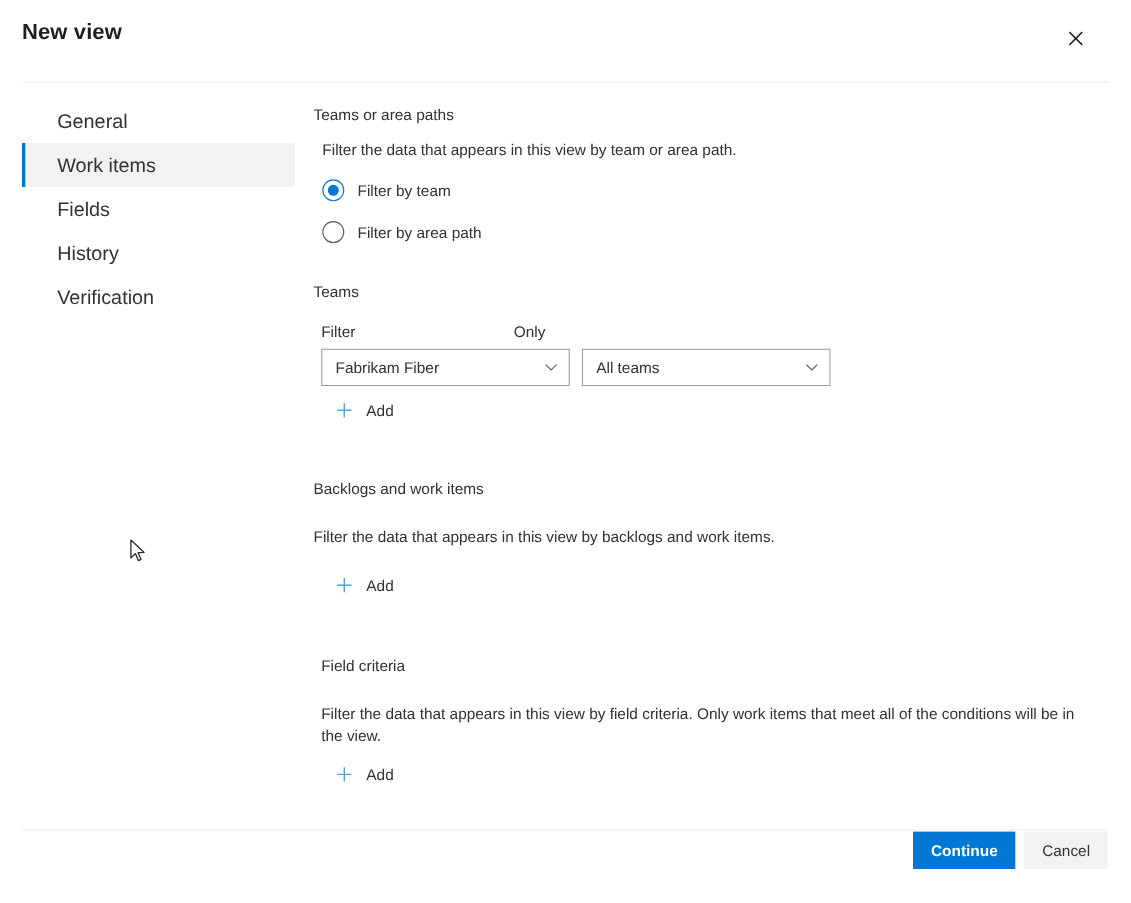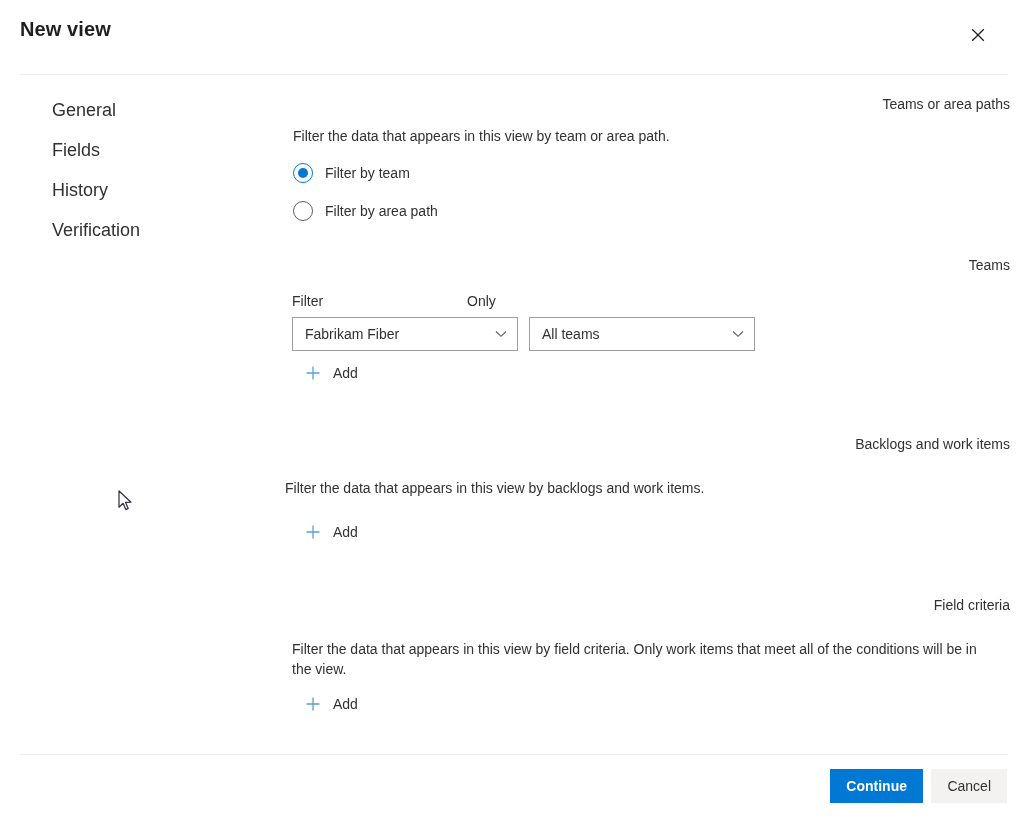--- a/index.html
+++ b/index.html
@@ -112,21 +112,20 @@
     top: 90px;
     width: 725px;
   }
 
   .section-heading {
     font-size: 14px;
     color: #323130;
     margin: 0;
     font-weight: normal;
     line-height: 20px;
-    text-align: right;
   }
   .section-desc {
     font-size: 14px;
     color: #323130;
     line-height: 20px;
     margin: 0;
   }
 
   
   .block-teams-area {
@@ -298,21 +297,21 @@
   
   .footer {
     position: absolute;
     left: 0;
     top: 754px;
     width: 1028px;
     height: 67px;
   }
   .btn {
     position: absolute;
-    top: 15px;
+    top: 2px;
     height: 34px;
     box-sizing: border-box;
     font-family: "Liberation Sans", sans-serif;
     font-size: 14px;
     border: none;
     cursor: pointer;
     padding: 0 16px;
     white-space: nowrap;
     margin-left: 36px;
   }
@@ -353,20 +352,23 @@
           <path d="M1.2 1.2 L12.8 12.8 M12.8 1.2 L1.2 12.8" stroke="#201f1e" stroke-width="1.3" fill="none"></path>
         </svg>
       </span>
     </button>
   </div>
   <div class="divider top"></div>
 
   <nav class="sidebar">
     <div class="nav-item">
       <span class="nav-label">General</span>
+    </div>
+    <div class="nav-item selected">
+      <span class="nav-label">Work items</span>
     </div>
     <div class="nav-item">
       <span class="nav-label">Fields</span>
     </div>
     <div class="nav-item">
       <span class="nav-label">History</span>
     </div>
     <div class="nav-item">
       <span class="nav-label">Verification</span>
     </div>

